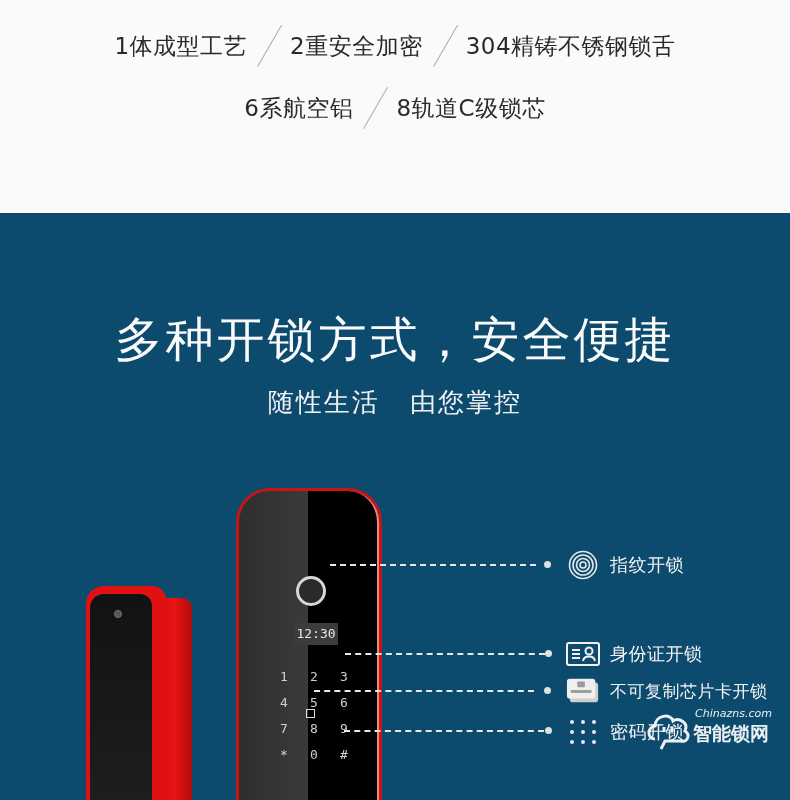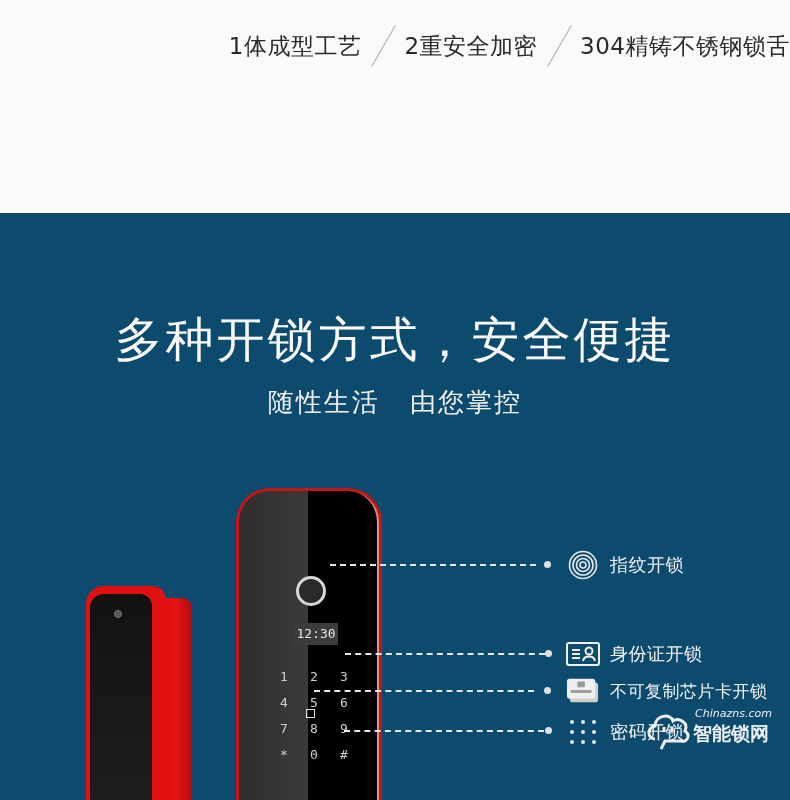--- a/index.html
+++ b/index.html
@@ -8,21 +8,21 @@
       font-family: "DejaVu Sans", "Liberation Sans", sans-serif;
       background: #fafafa;
       position: relative;
     }
     .top {
       position: absolute; left: 0; top: 0; width: 790px; height: 213px;
       background: #fafafa;
     }
     .feat-row {
       position: absolute; left: 0; width: 790px;
-      display: flex; justify-content: flex-end; align-items: center;
+      display: flex; justify-content: center; align-items: center;
       color: #2a2a2a; font-size: 23px; letter-spacing: 0.5px;
     }
     .feat-row.r1 { top: 22px; }
     .feat-row.r2 { top: 84px; }
     .feat-item { white-space: nowrap; }
     .slash {
       display: inline-block; width: 1px; height: 48px; background: #8a8a8a;
       transform: rotate(30deg); margin: 0 20px 0 22px;
       opacity: 0.7;
     }
@@ -117,20 +117,25 @@
 </head>
 <body>
 
 <div class="top">
   <div class="feat-row r1">
     <span class="feat-item">1体成型工艺</span>
     <span class="slash"></span>
     <span class="feat-item">2重安全加密</span>
     <span class="slash"></span>
     <span class="feat-item">304精铸不锈钢锁舌</span>
+  </div>
+  <div class="feat-row r2">
+    <span class="feat-item">6系航空铝</span>
+    <span class="slash"></span>
+    <span class="feat-item">8轨道C级锁芯</span>
   </div>
 </div>
 
 <div class="bottom">
   <div class="headline">多种开锁方式，安全便捷</div>
   <div class="subline">随性生活 由您掌控</div>
 
   <div class="side-lock">
     <div class="side-back"></div>
     <div class="side-front">

